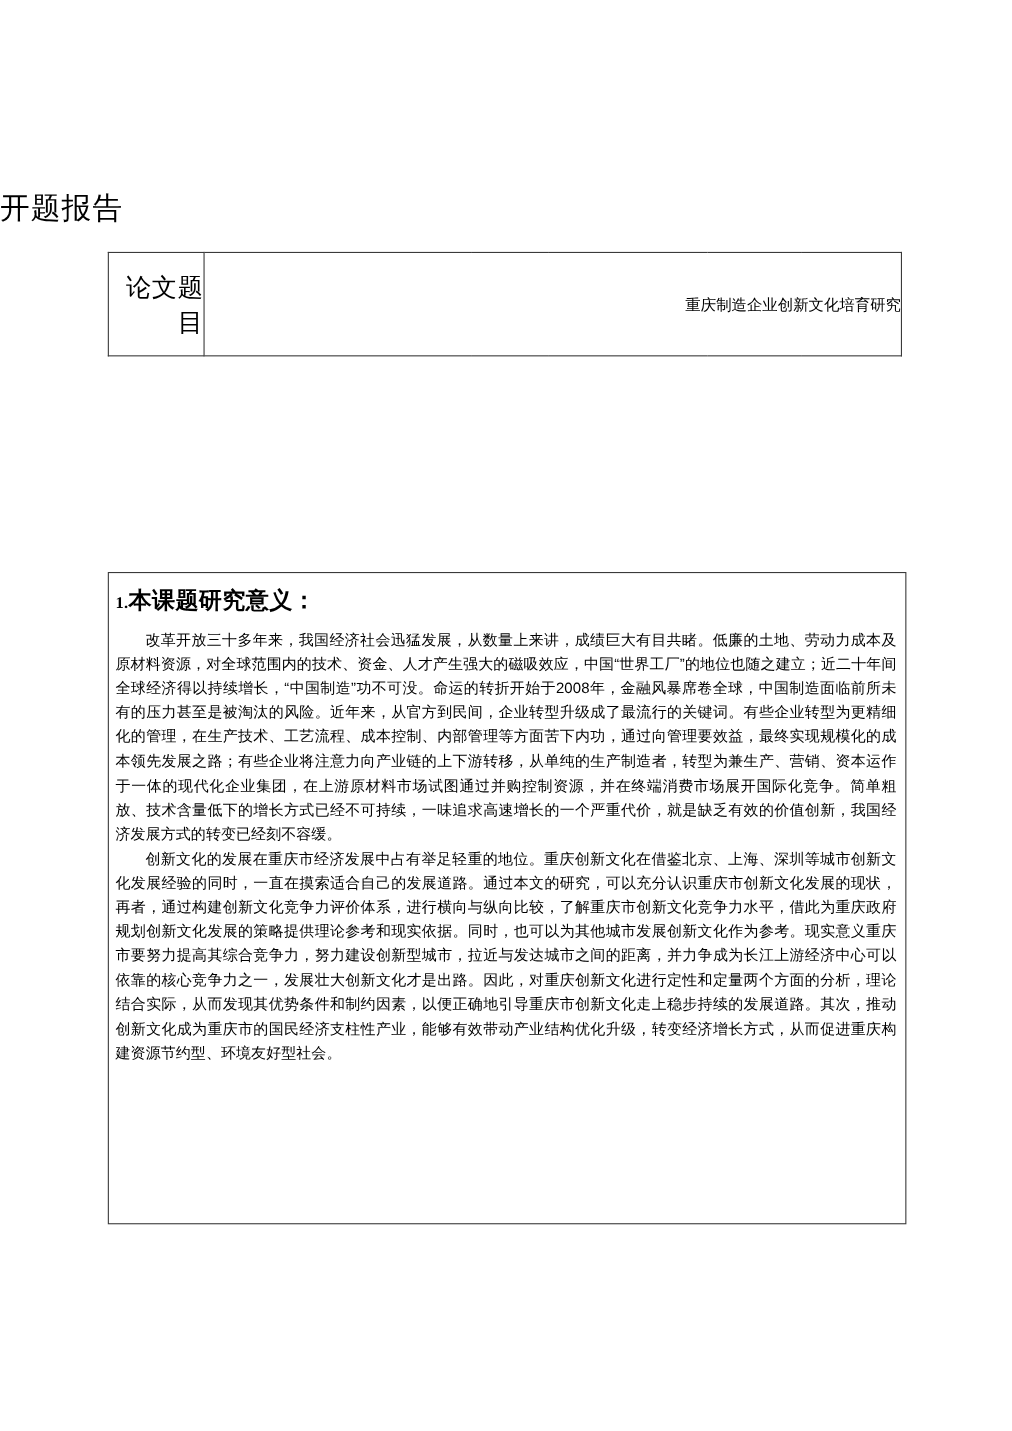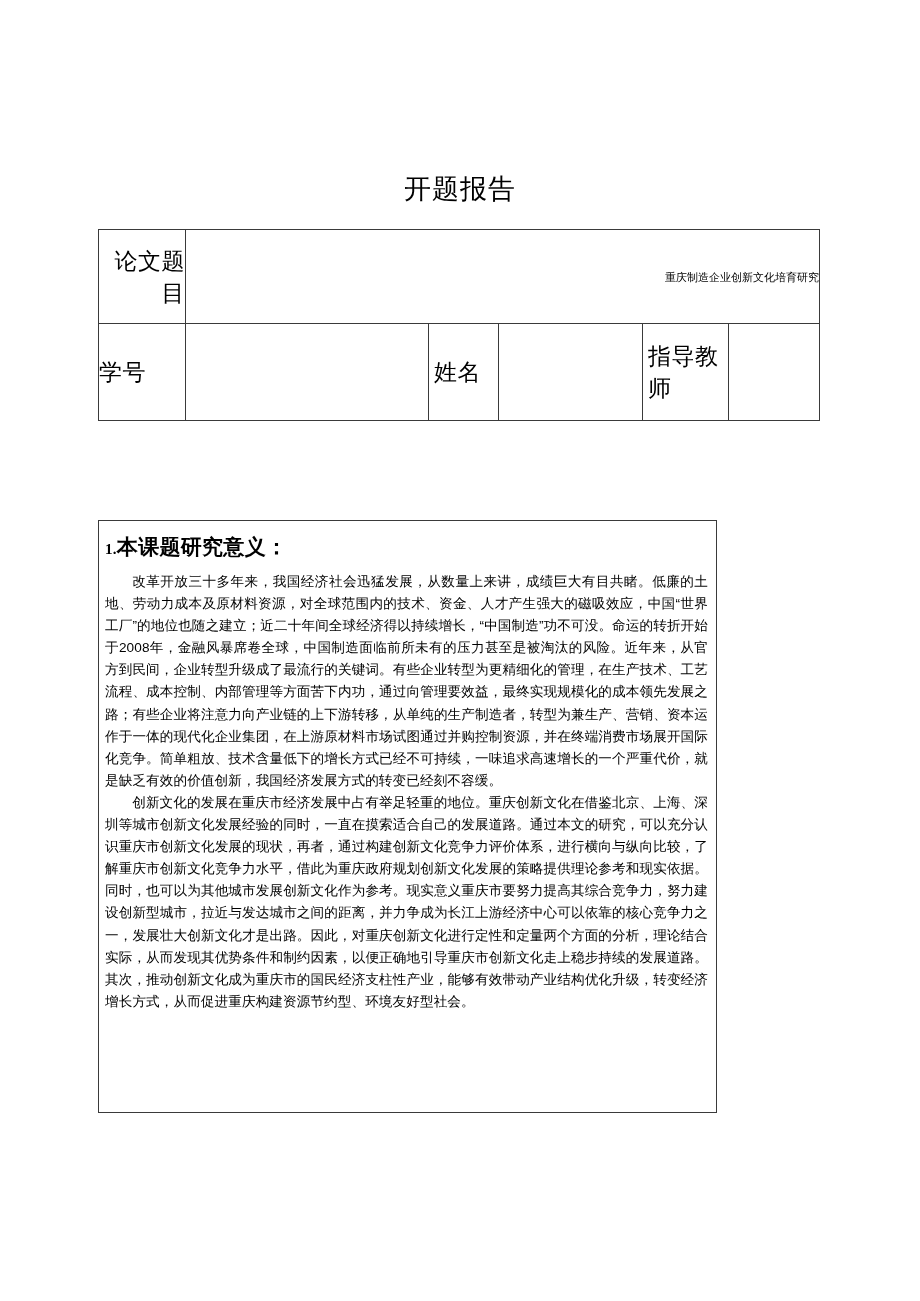--- a/index.html
+++ b/index.html
@@ -22,21 +22,20 @@
     top: 0;
     width: 920px;
     height: 1301px;
   }
 
   .doc-title {
     position: absolute;
     left: 0;
     top: 172px;
     width: 920px;
-    text-align: center;
     font-size: 27px;
     line-height: 34px;
     letter-spacing: 1px;
     font-weight: 400;
     color: #000;
   }
 
   .form-table {
     position: absolute;
     left: 98px;
@@ -61,35 +60,35 @@
   }
   .label-cell.narrow {
     padding-left: 5px;
   }
   .value-cell {
     font-size: 15px;
     padding: 4px 6px;
     color: #000;
   }
   .title-value {
-    font-size: 11px;
+    font-size: 14px;
     line-height: 22px;
     padding-left: 2px;
     color: #000;
   }
 
   .r1 { height: 94px; text-align: right; }
   .r2 { height: 100px; }
   .r3 { height: 97px; }
 
   .content-box {
     position: absolute;
     left: 98px;
     top: 520px;
-    width: 619px;
+    width: 726px;
     height: 593px;
     border: 1px solid #3a3a3a;
     box-sizing: border-box;
     padding: 11px 8px 8px 6px;
   }
 
   .section-heading {
     font-size: 21px;
     line-height: 30px;
     font-weight: 700;
@@ -133,28 +132,20 @@
       <col style="width:70px">
       <col style="width:144px">
       <col style="width:86px">
       <col style="width:91px">
     </colgroup>
     <tbody>
       <tr class="r1">
         <td class="label-cell">论文题目</td>
         <td class="title-value" colspan="5">重庆制造企业创新文化培育研究</td>
       </tr>
-      <tr class="r3">
-        <td class="label-cell">学号</td>
-        <td class="value-cell"></td>
-        <td class="label-cell narrow">姓名</td>
-        <td class="value-cell"></td>
-        <td class="label-cell narrow">指导教师</td>
-        <td class="value-cell"></td>
-      </tr>
     </tbody>
   </table>
 
   <div class="content-box">
     <div class="section-heading">
       <span class="num">1.</span><span>本课题研究意义：</span>
     </div>
     <p class="para">改革开放三十多年来，我国经济社会迅猛发展，从数量上来讲，成绩巨大有目共睹。低廉的土地、劳动力成本及原材料资源，对全球范围内的技术、资金、人才产生强大的磁吸效应，中国“世界工厂”的地位也随之建立；近二十年间全球经济得以持续增长，“中国制造”功不可没。命运的转折开始于2008年，金融风暴席卷全球，中国制造面临前所未有的压力甚至是被淘汰的风险。近年来，从官方到民间，企业转型升级成了最流行的关键词。有些企业转型为更精细化的管理，在生产技术、工艺流程、成本控制、内部管理等方面苦下内功，通过向管理要效益，最终实现规模化的成本领先发展之路；有些企业将注意力向产业链的上下游转移，从单纯的生产制造者，转型为兼生产、营销、资本运作于一体的现代化企业集团，在上游原材料市场试图通过并购控制资源，并在终端消费市场展开国际化竞争。简单粗放、技术含量低下的增长方式已经不可持续，一味追求高速增长的一个严重代价，就是缺乏有效的价值创新，我国经济发展方式的转变已经刻不容缓。</p>
     <p class="para">创新文化的发展在重庆市经济发展中占有举足轻重的地位。重庆创新文化在借鉴北京、上海、深圳等城市创新文化发展经验的同时，一直在摸索适合自己的发展道路。通过本文的研究，可以充分认识重庆市创新文化发展的现状，再者，通过构建创新文化竞争力评价体系，进行横向与纵向比较，了解重庆市创新文化竞争力水平，借此为重庆政府规划创新文化发展的策略提供理论参考和现实依据。同时，也可以为其他城市发展创新文化作为参考。现实意义重庆市要努力提高其综合竞争力，努力建设创新型城市，拉近与发达城市之间的距离，并力争成为长江上游经济中心可以依靠的核心竞争力之一，发展壮大创新文化才是出路。因此，对重庆创新文化进行定性和定量两个方面的分析，理论结合实际，从而发现其优势条件和制约因素，以便正确地引导重庆市创新文化走上稳步持续的发展道路。其次，推动创新文化成为重庆市的国民经济支柱性产业，能够有效带动产业结构优化升级，转变经济增长方式，从而促进重庆构建资源节约型、环境友好型社会。</p>
   </div>

